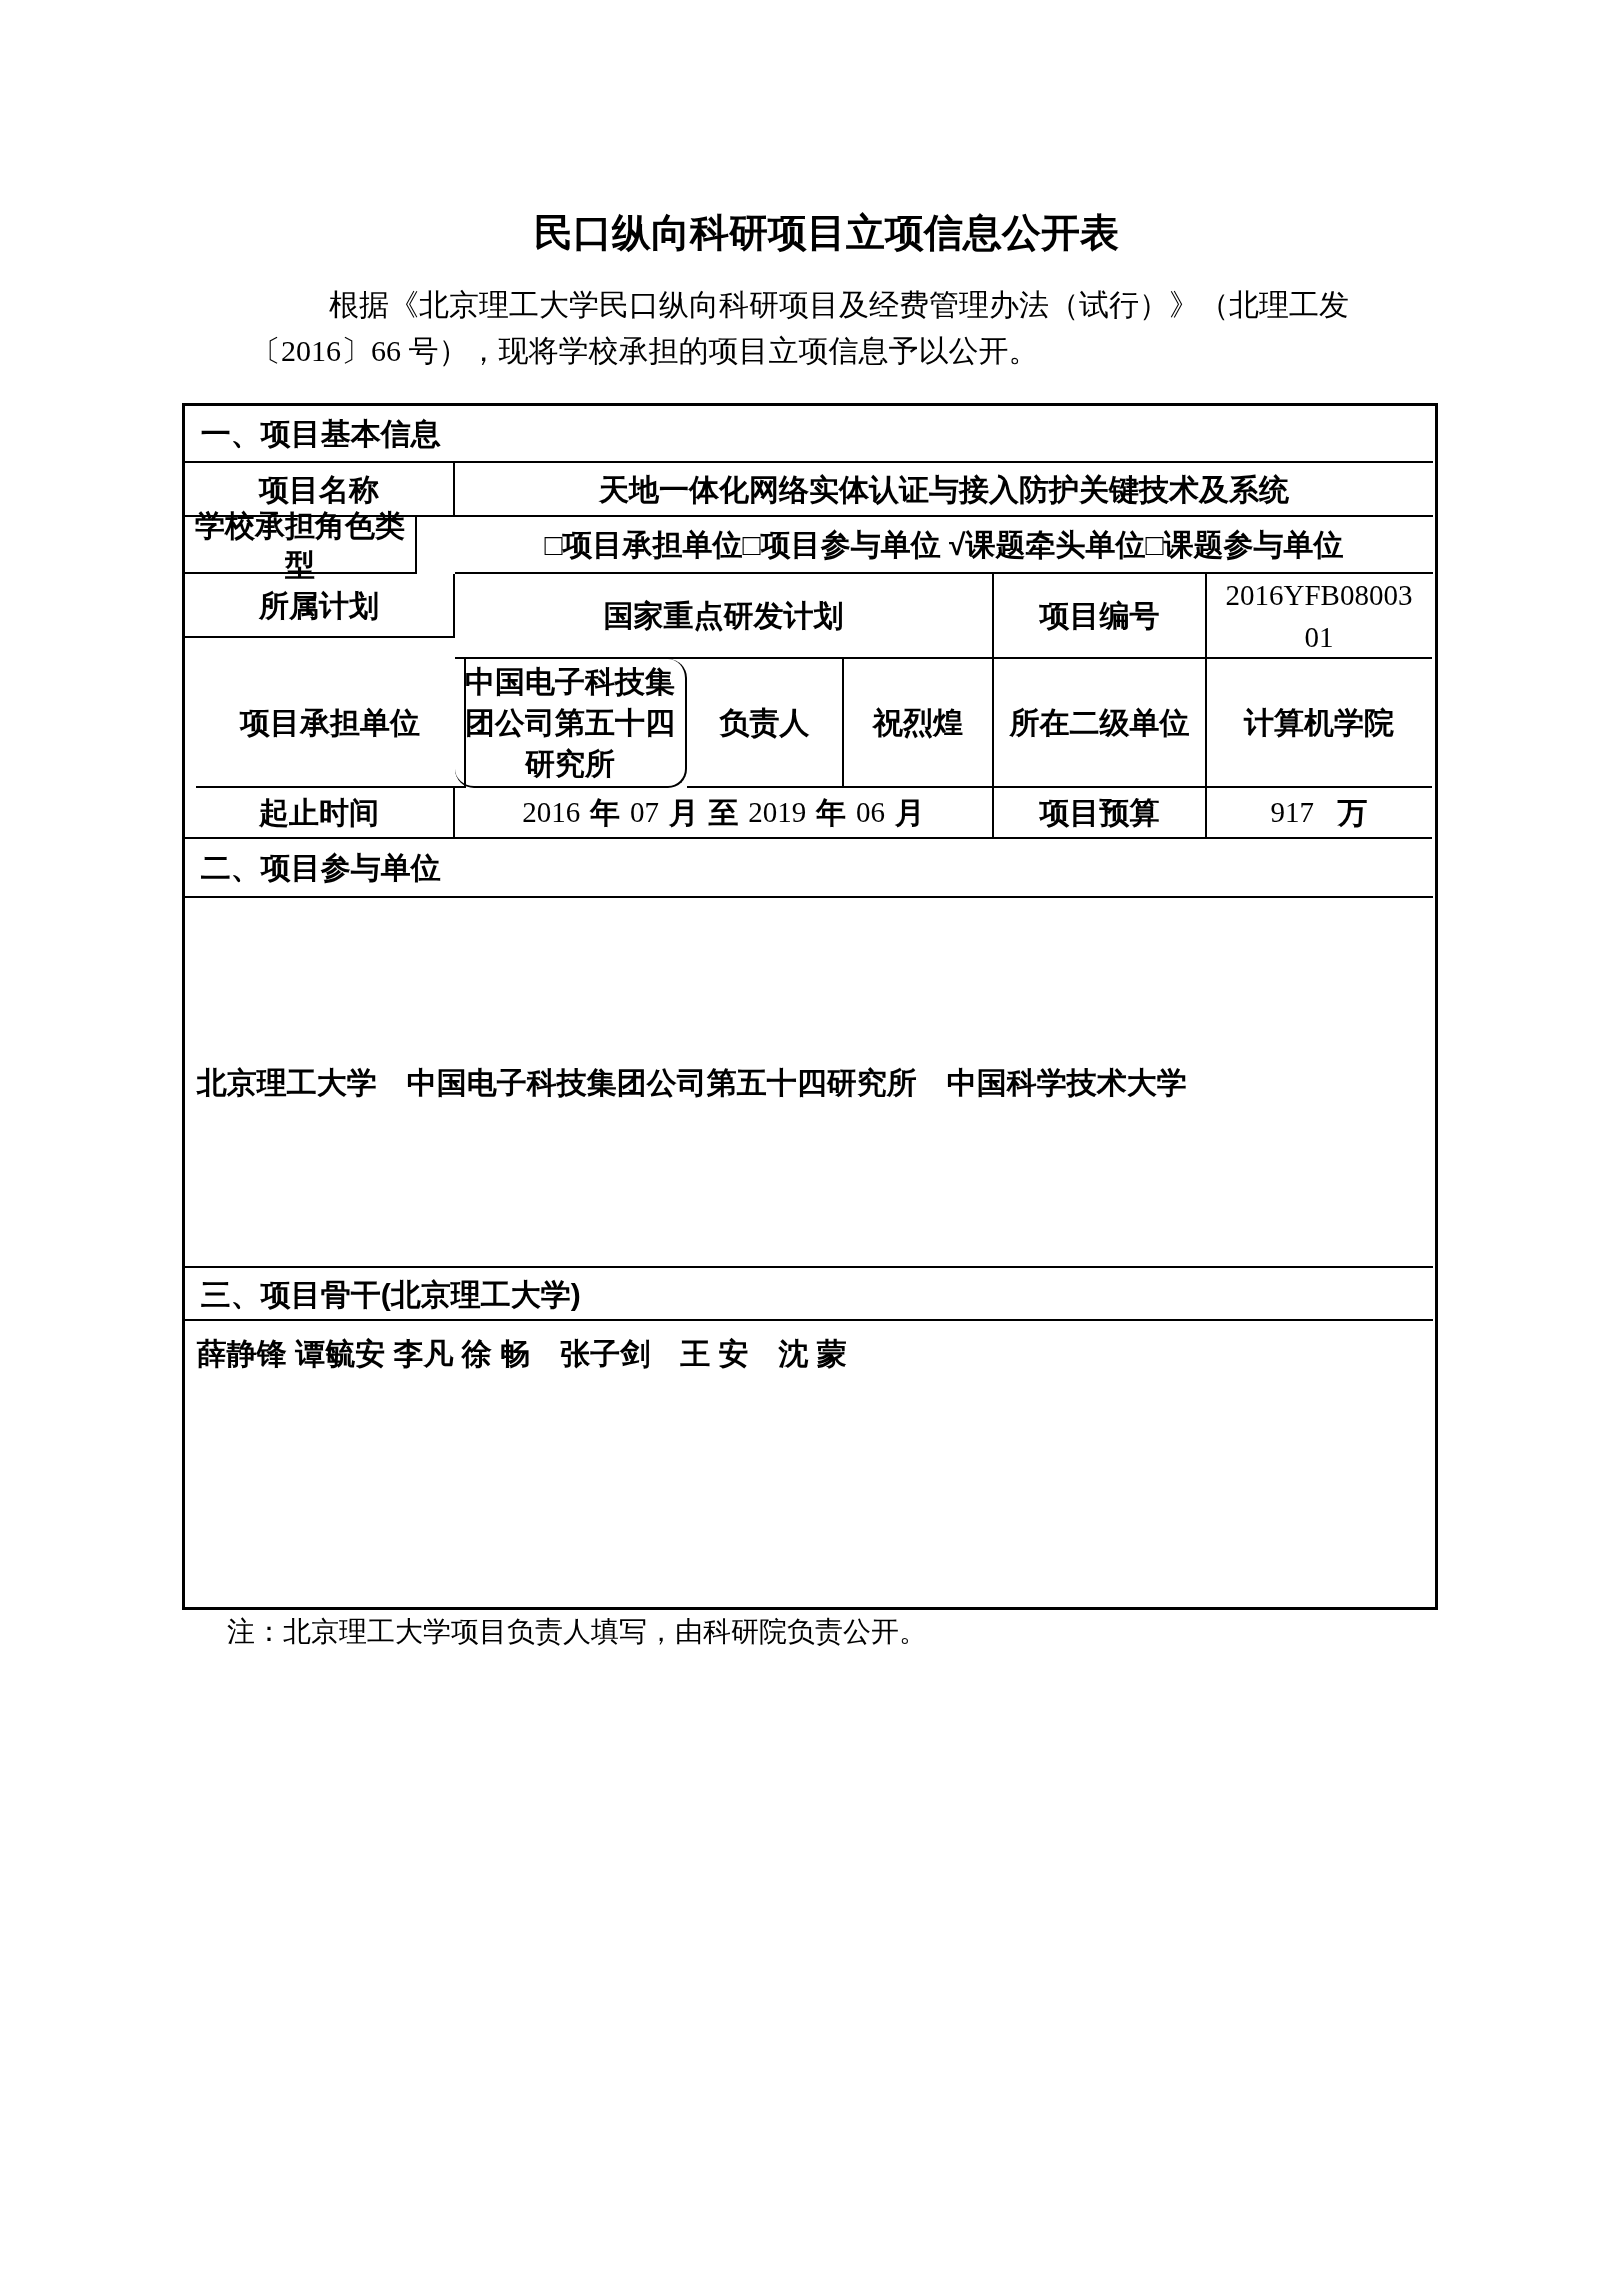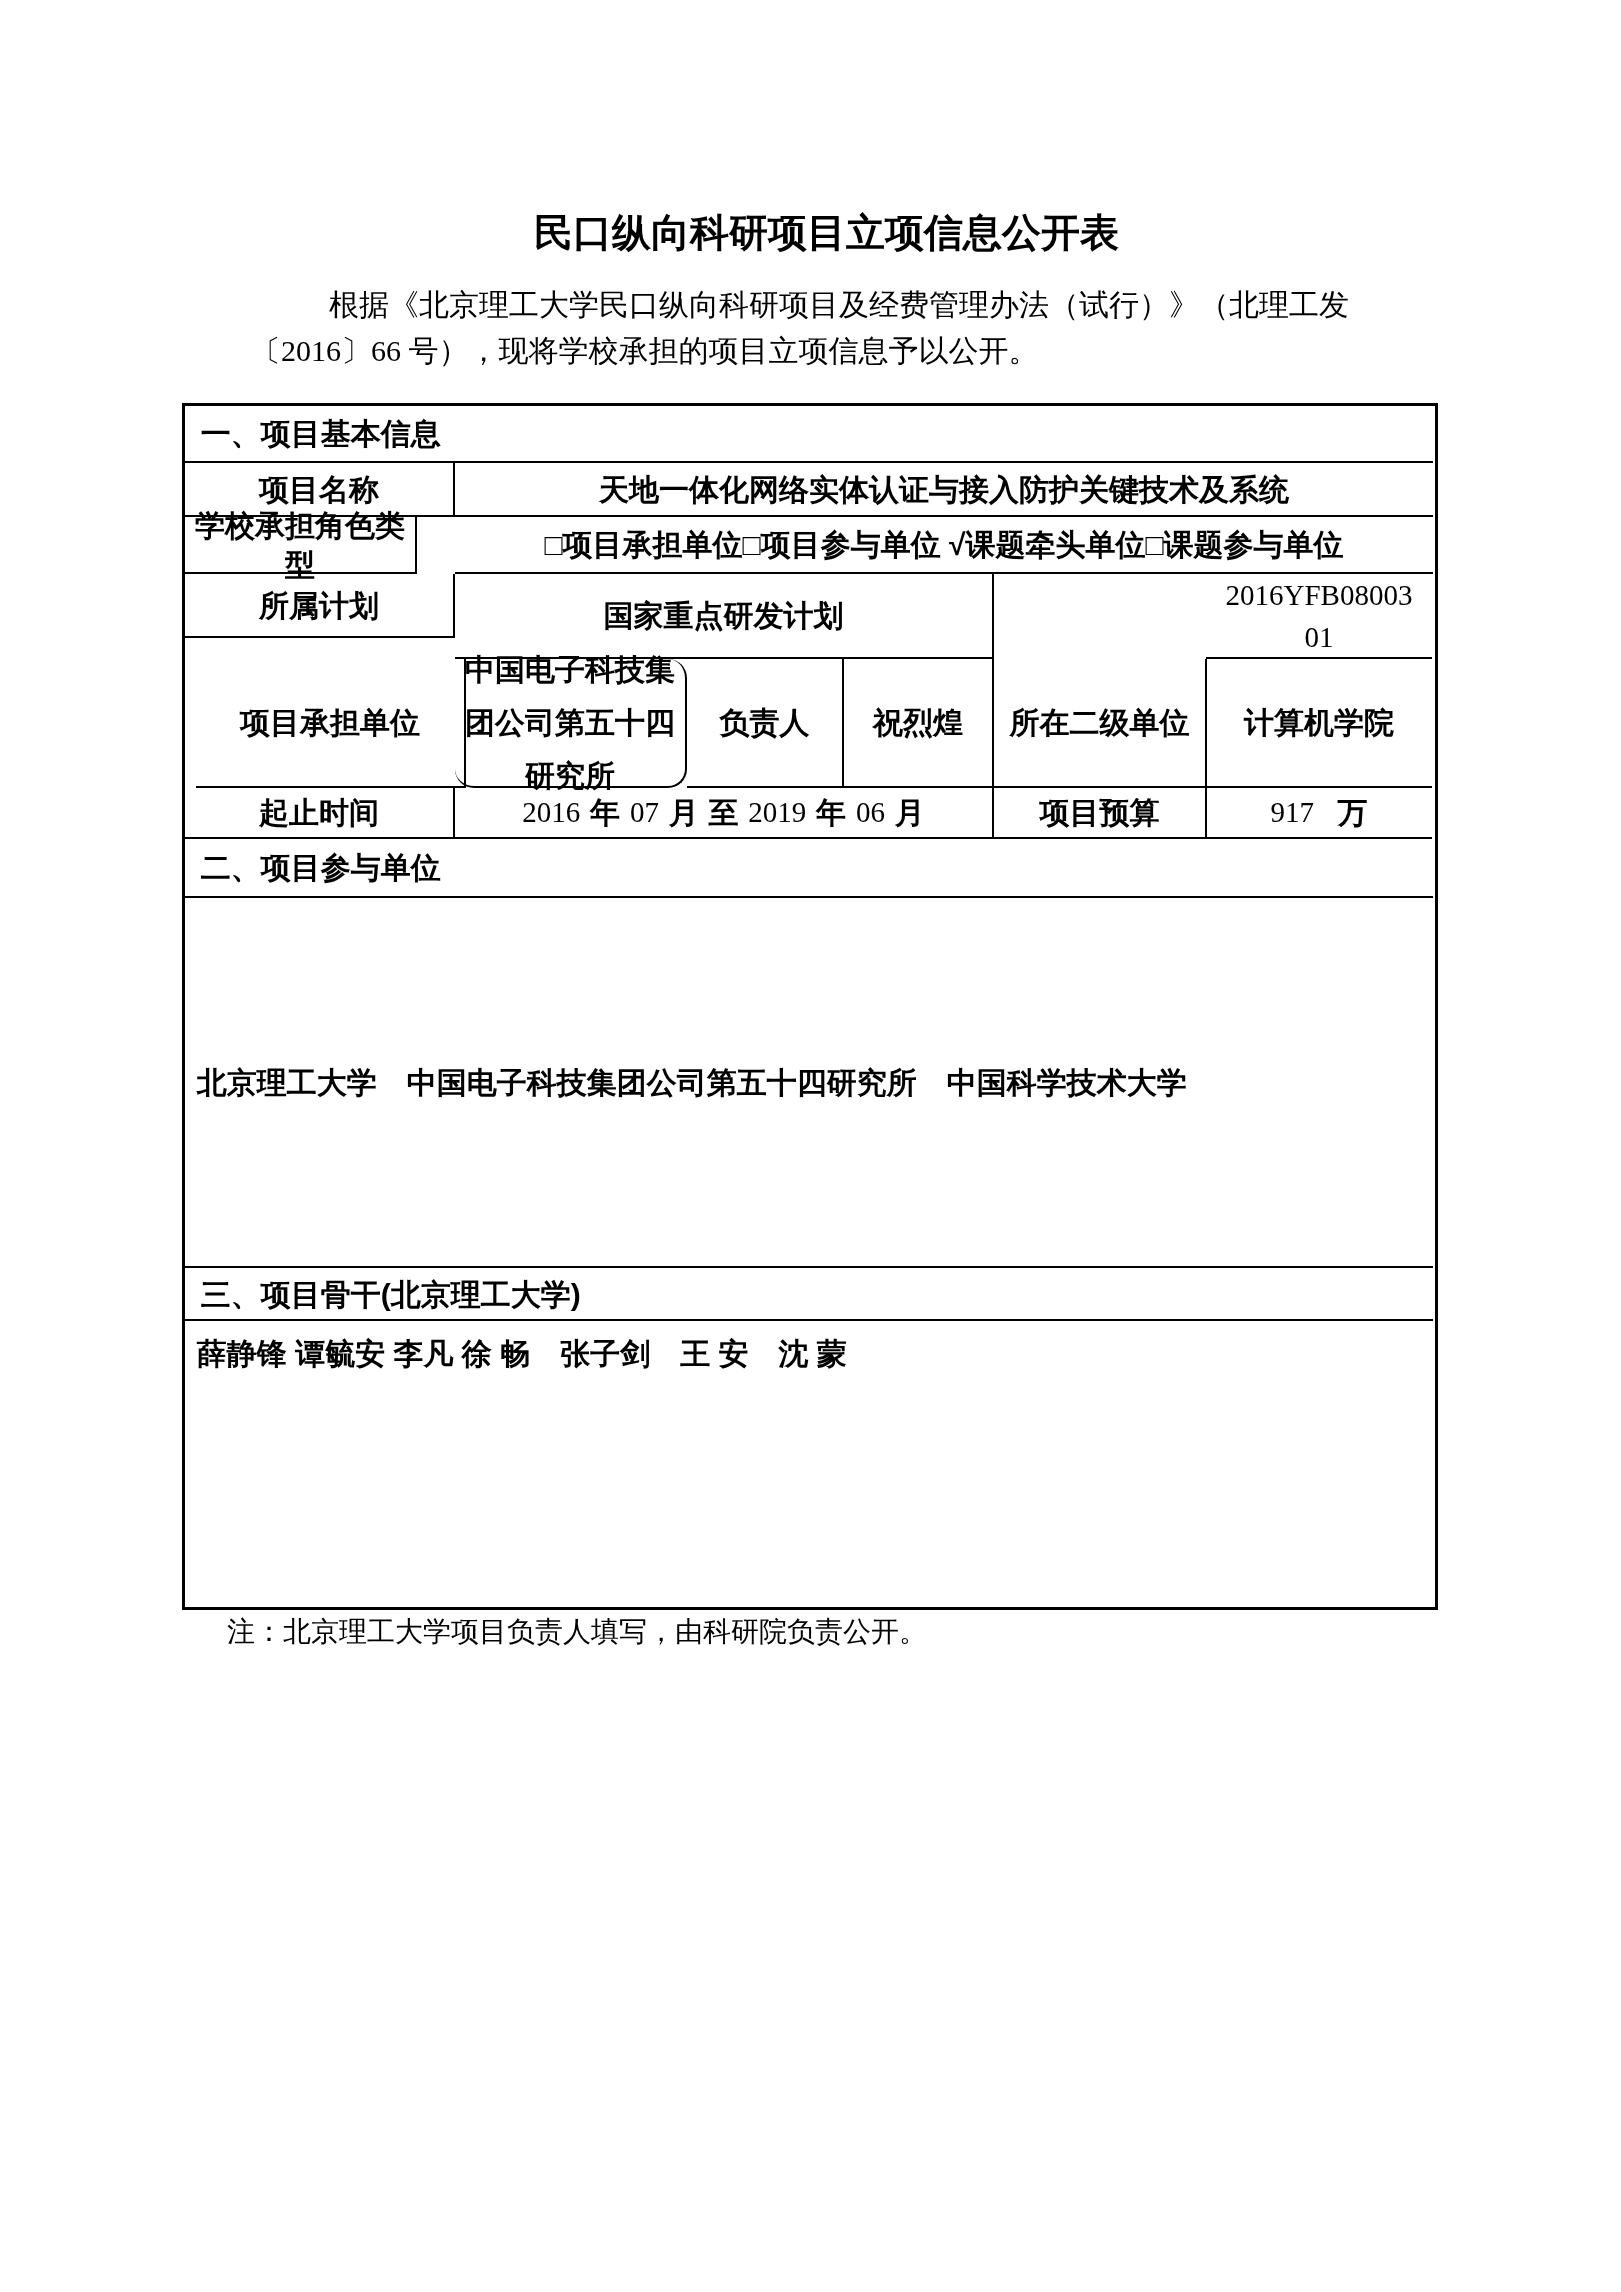--- a/index.html
+++ b/index.html
@@ -35,21 +35,21 @@
     box-sizing:border-box;
   }
   .cell{
     position:absolute;box-sizing:border-box;
     display:flex;align-items:center;justify-content:center;
     text-align:center;line-height:39px;
   }
   .cell.hleft{justify-content:flex-start;text-align:left;padding-left:15.7px;}
   .br{border-right:2px solid #000;}
   .bb{border-bottom:2.9px solid #000;}
-  .wrap3{line-height:53px;border-radius:19px;}
+  .wrap3{line-height:41px;border-radius:19px;}
   .projnum{width:196px;word-break:break-all;line-height:42px;font-size:29px;text-align:center;}
   .numtxt{font-size:29px;}
   .durrow{display:flex;align-items:center;gap:9.8px;}
   .members{
     align-items:flex-start;justify-content:flex-start;
     text-align:left;padding:13.7px 0 0 11.8px;
     white-space:pre-wrap;
   }
   .participants{
     justify-content:flex-start;text-align:center;padding-left:11.8px;
@@ -71,20 +71,21 @@
   <div class="cell hd hleft bb" style="left:0;top:0;width:1248px;height:57px;">一、项目基本信息</div>
 
   <div class="cell hd br bb" style="left:0;top:57px;width:270px;height:54px;">项目名称</div>
   <div class="cell hd bb" style="left:270px;top:57px;width:978px;height:54px;">天地一体化网络实体认证与接入防护关键技术及系统</div>
 
   <div class="cell hd br bb" style="left:0;top:111px;width:232px;height:57px;">学校承担角色类型</div>
   <div class="cell hd bb" style="left:270px;top:111px;width:978px;height:57px;">□项目承担单位□项目参与单位 √课题牵头单位□课题参与单位</div>
 
   <div class="cell hd br bb" style="left:0;top:168px;width:270px;height:64px;">所属计划</div>
   <div class="cell hd br bb" style="left:270px;top:168px;width:539px;height:85px;">国家重点研发计划</div>
+  <div class="cell hd br bb" style="left:809px;top:168px;width:213px;height:85px;">项目编号</div>
   <div class="cell bb" style="left:1021px;top:168px;width:226px;height:85px;">
     <div class="sr projnum">2016YFB0800301</div>
   </div>
 
   <div class="cell hd br bb" style="left:11px;top:253px;width:270px;height:129px;">项目承担单位</div>
   <div class="cell hd br bb wrap3" style="left:270px;top:253px;width:232px;height:129px;padding:0 7.8px;">中国电子科技集团公司第五十四研究所</div>
   <div class="cell hd br bb" style="left:502px;top:253px;width:157px;height:129px;">负责人</div>
   <div class="cell hd br bb" style="left:659px;top:253px;width:150px;height:129px;">祝烈煌</div>
   <div class="cell hd br bb" style="left:809px;top:253px;width:213px;height:129px;">所在二级单位</div>
   <div class="cell hd bb" style="left:1021px;top:253px;width:226px;height:129px;">计算机学院</div>

